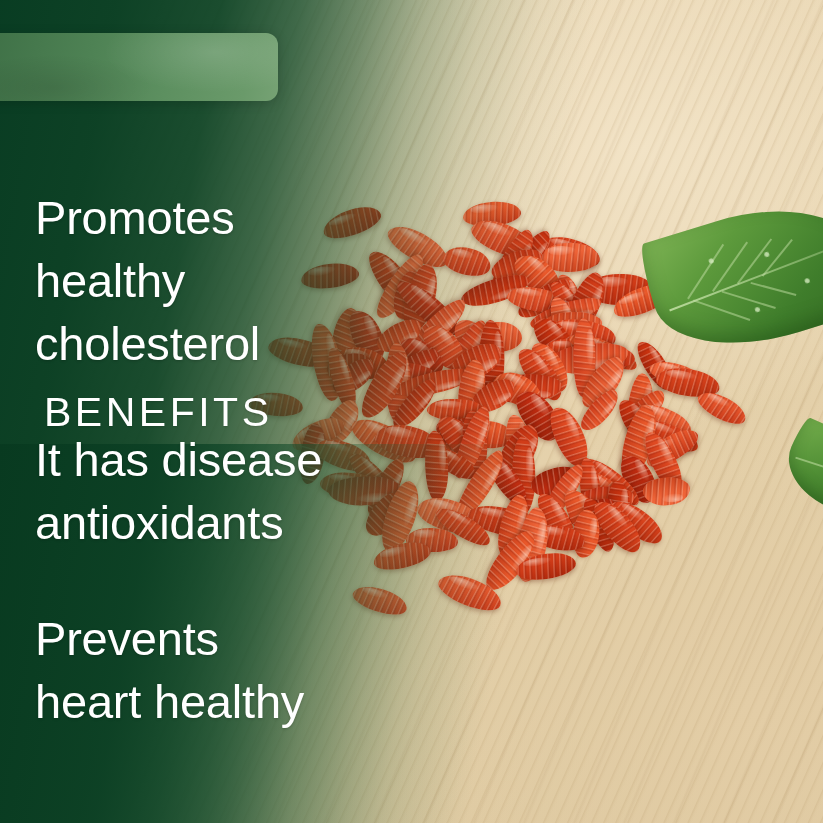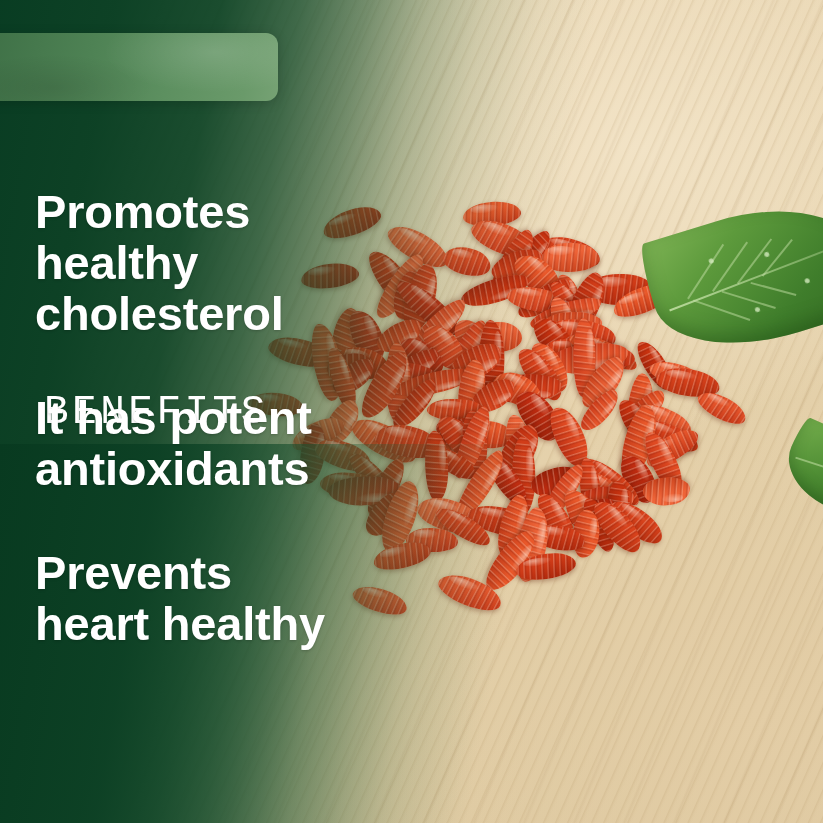--- a/index.html
+++ b/index.html
@@ -166,21 +166,20 @@
   .benefits-label{
     position:absolute;
     left:44px;top:50%;transform:translateY(-50%);
     color:#ffffff;
     font-size:41px;
     font-weight:300;
     letter-spacing:3.5px;
     line-height:1;
     white-space:nowrap;
     text-shadow:0 1px 2px rgba(0,0,0,.13);
-    font-family:Liberation Mono, monospace;
   }
 
   
   .logo{
     position:absolute;
     left:585px;top:36px;
     display:flex;align-items:center;
     height:46px;
   }
   .logo-text{
@@ -207,22 +206,22 @@
 
   
   .benefits-list{
     position:absolute;
     left:35px;top:186px;
     width:420px;
   }
   .benefit-item{
     color:#ffffff;
     font-size:47px;
-    font-weight:700;
-    line-height:51px;
+    font-weight:400;
+    line-height:63px;
     letter-spacing:-0.2px;
     margin-bottom:53px;
     text-shadow:0 1px 3px rgba(0,0,0,.20);
     white-space:pre-line;
   }
   .benefit-item:last-child{margin-bottom:0;}
 </style>
 </head>
 <body>
 
@@ -398,19 +397,19 @@
   <div class="benefits-banner">
     <div class="sheen"></div>
   </div>
   <div class="benefits-label">BENEFITS</div>
 
 
   <div class="benefits-list">
     <div class="benefit-item">Promotes
 healthy
 cholesterol</div>
-    <div class="benefit-item">It has potent
+    <div class="benefit-item">It has disease
 antioxidants</div>
     <div class="benefit-item">Prevents
 heart healthy</div>
   </div>
 
 </div>
 
 </body></html>

